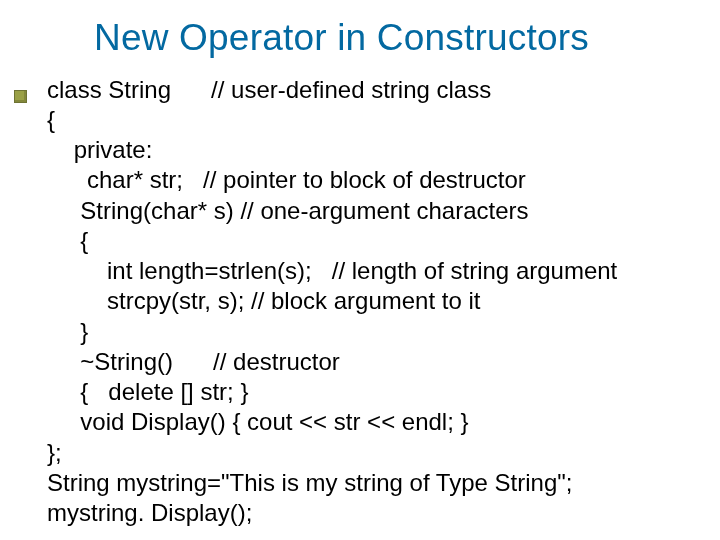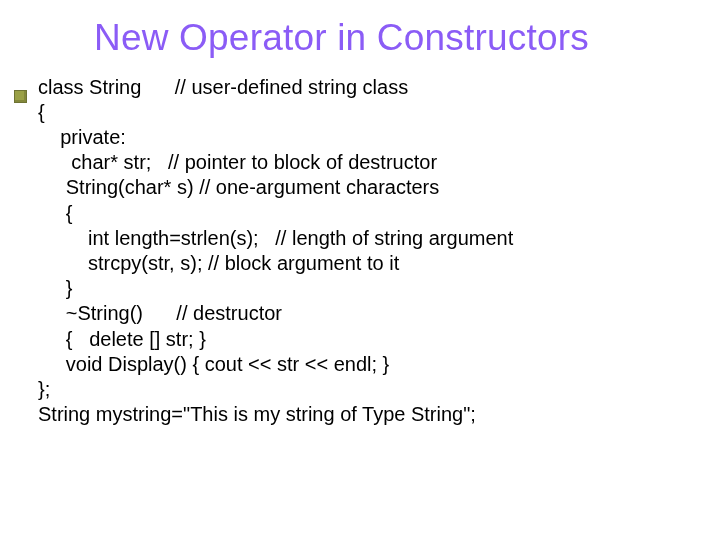--- a/index.html
+++ b/index.html
@@ -12,44 +12,44 @@
     overflow: hidden;
   }
   .slide {
     position: relative;
     width: 720px;
     height: 540px;
     box-sizing: border-box;
     padding: 10px 20px 10px 30px;
   }
   .title {
-    color: #8b5cf6;
+    color: #0369a1;
     font-family: Verdana, Arial, sans-serif;
     font-size: 37px;
     line-height: 1.1;
     margin: 8px 0 16px 64px;
     letter-spacing: 0.2px;
   }
   .bullet-marker {
     position: absolute;
     left: 14px;
     top: 90px;
     width: 11px;
     height: 11px;
     background: #9aa046;
     border: 1px solid #6e7333;
     box-shadow: inset -2px -2px 0 rgba(0,0,0,0.15);
   }
   .code {
     font-family: Arial, Helvetica, sans-serif;
-    font-size: 20px;
+    font-size: 24px;
     line-height: 1.26;
     color: #000000;
     white-space: nowrap;
-    margin-left: 8px;
+    margin-left: 17px;
   }
   .code div {
     white-space: pre;
   }
 </style>
 </head>
 <body>
 
 <div class="slide">
   <div class="title">New Operator in Constructors</div>
@@ -62,14 +62,15 @@
     <div>     String(char* s) // one-argument characters</div>
     <div>     {</div>
     <div>         int length=strlen(s);   // length of string argument</div>
     <div>         strcpy(str, s); // block argument to it</div>
     <div>     }</div>
     <div>     ~String()      // destructor</div>
     <div>     {   delete [] str; }</div>
     <div>     void Display() { cout &lt;&lt; str &lt;&lt; endl; }</div>
     <div>};</div>
     <div>String mystring="This is my string of Type String";</div>
+    <div>mystring. Display();</div>
   </div>
 </div>
 
 </body></html>

